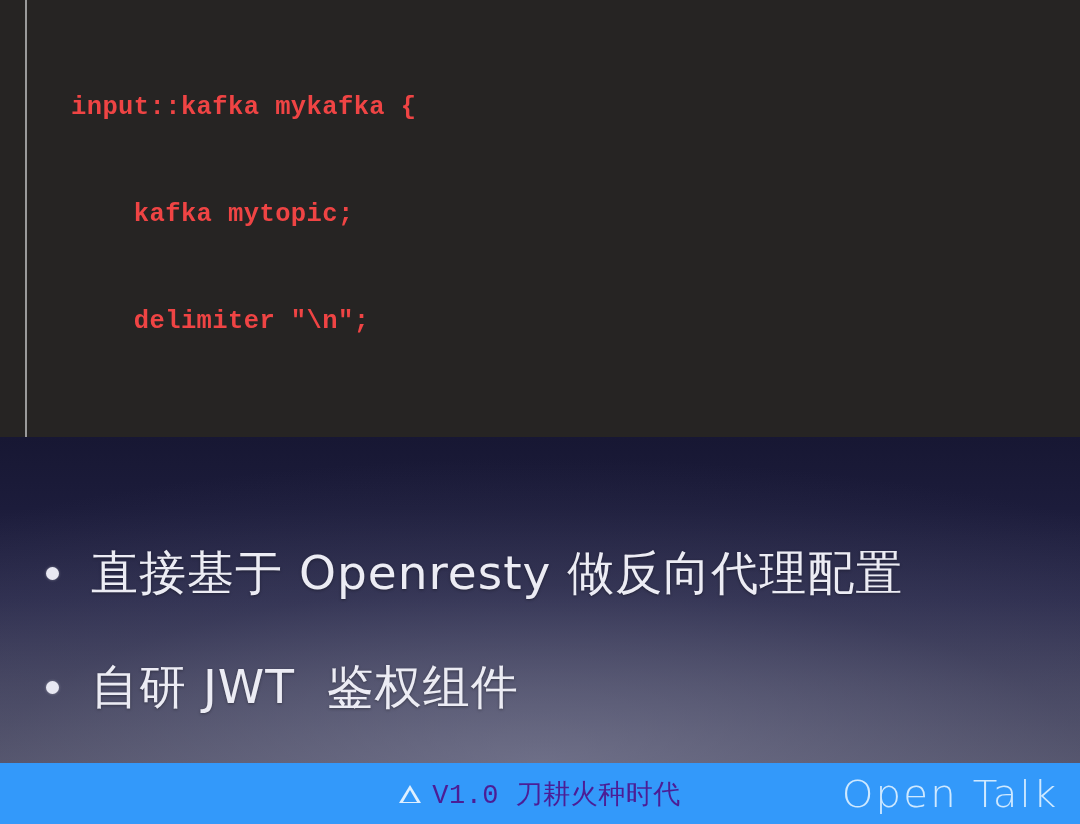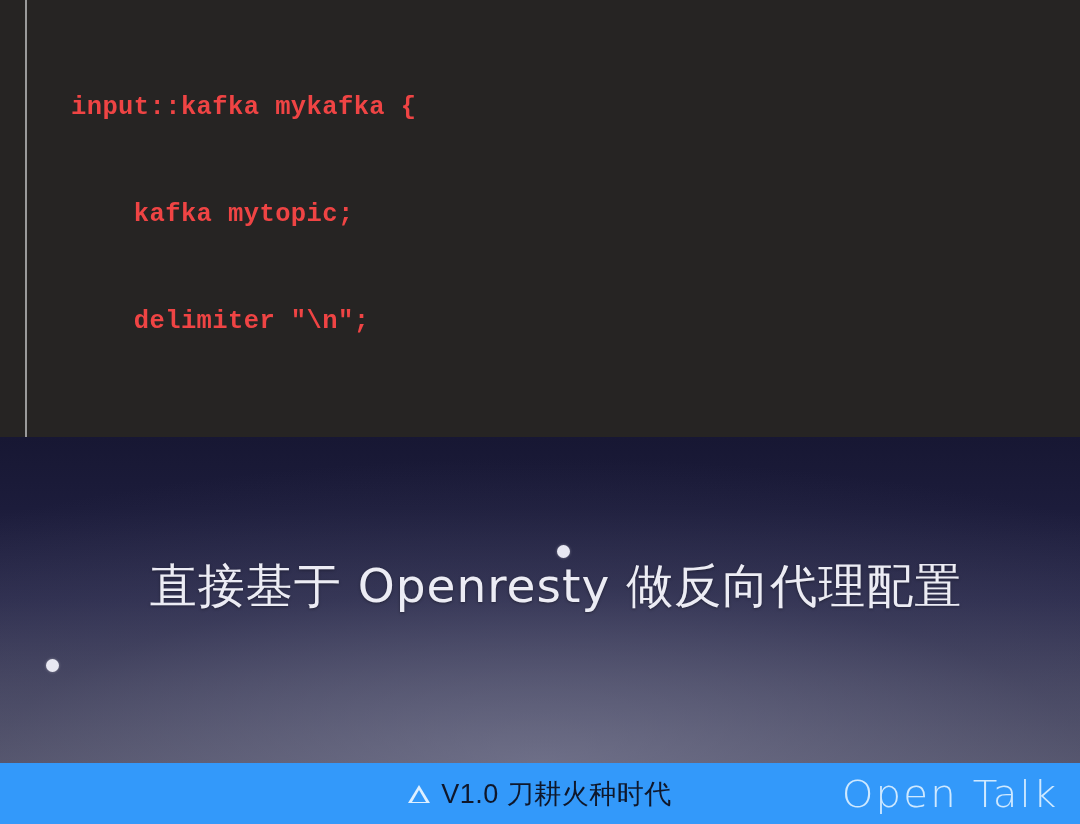--- a/index.html
+++ b/index.html
@@ -63,21 +63,21 @@
       linear-gradient(180deg, #171733 0%, #1c1c3b 22%, #2c2c4d 50%, #43435e 76%, #55556c 100%);
   }
 
   .bullet-row {
     position: absolute;
     left: 0;
     width: 1080px;
     display: flex;
     align-items: center;
   }
-  #bullet-row-0 { top: 108px; flex-direction: column; }
+  #bullet-row-0 { top: 108px; }
   #bullet-row-1 { top: 222px; }
 
   .bullet-dot {
     width: 13px;
     height: 13px;
     border-radius: 50%;
     background: #e8e8f2;
     margin-left: 46px;
     flex: 0 0 auto;
     box-shadow: 0 0 3px rgba(255,255,255,0.35);
@@ -105,22 +105,22 @@
   #footer-caption {
     position: absolute;
     left: 0;
     top: 0;
     width: 1080px;
     height: 61px;
     display: flex;
     align-items: center;
     justify-content: center;
     font-size: 27px;
-    color: #0f172a;
-    font-family: Liberation Sans, sans-serif;
+    color: #4c1d95;
+    font-family: Liberation Mono, monospace;
     letter-spacing: 0.5px;
     white-space: pre;
   }
   #footer-triangle {
     display: inline-block;
     width: 0;
     height: 0;
     margin-right: 11px;
     border-left: 11px solid transparent;
     border-right: 11px solid transparent;
@@ -190,20 +190,21 @@
 
   <div id="body-area">
 
     <div class="bullet-row" id="bullet-row-0">
       <span class="bullet-dot"></span>
       <span class="bullet-text">直接基于 Openresty 做反向代理配置</span>
     </div>
 
     <div class="bullet-row" id="bullet-row-1">
       <span class="bullet-dot"></span>
+      <span class="bullet-text">自研 JWT  鉴权组件</span>
     </div>
 
   </div>
 
   <div id="footer-bar">
     <div id="footer-caption">
       <span id="footer-triangle"></span>
       <span>V1.0 刀耕火种时代</span>
     </div>
     <div id="footer-logo">

